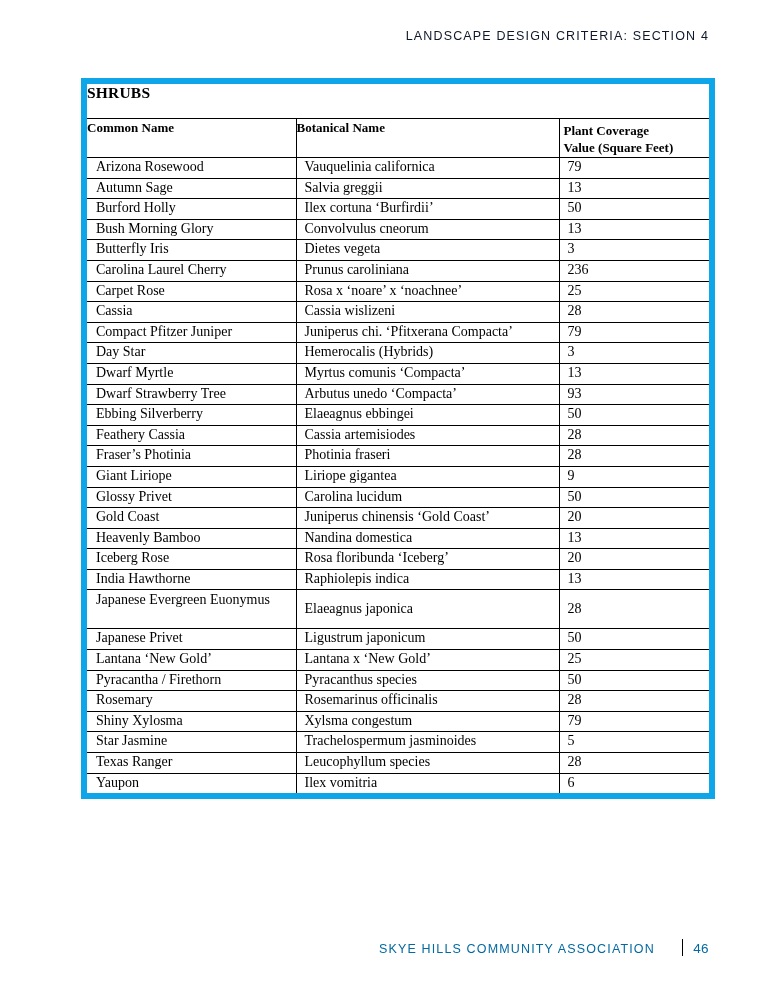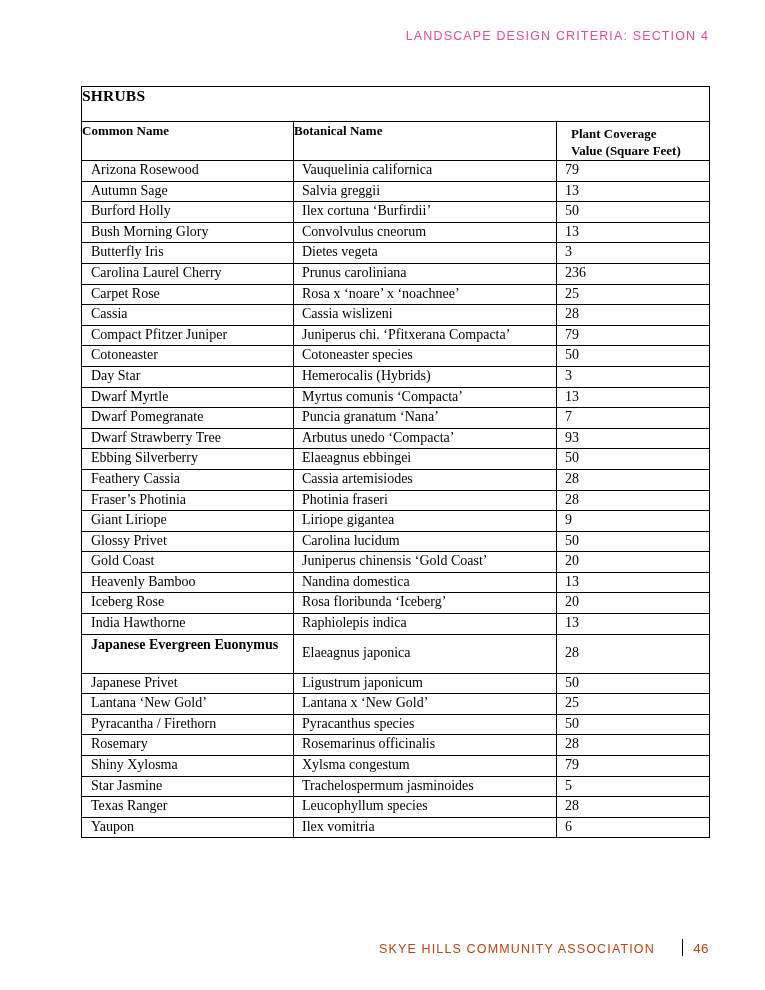--- a/index.html
+++ b/index.html
@@ -29,34 +29,33 @@
   .page-header {
     position: absolute;
     top: 29px;
     left: 0;
     width: 709px;
     text-align: right;
     font-family: "Liberation Sans", sans-serif;
     font-size: 12.5px;
     font-weight: 300;
     letter-spacing: 1.15px;
-    color: #ec4899;
+    color: #0f172a;
     white-space: nowrap;
   }
 
   
   .plant-table {
     position: absolute;
     left: 81px;
     top: 78px;
     width: 628px;
     border-collapse: collapse;
     table-layout: fixed;
-    border: 1px solid #0ea5e9;
-    margin-top: 8px;
+    border: 6px solid #0ea5e9;
   }
   .plant-table col.c-common { width: 212px; }
   .plant-table col.c-botanical { width: 263px; }
   .plant-table col.c-value { width: 153px; }
 
   .plant-table td, .plant-table th {
     border: 1px solid #000000;
     padding: 0;
     vertical-align: top;
     text-align: left;
@@ -80,21 +79,21 @@
   .col-head {
     height: 36px;
     padding: 0 0 0 9px;
     font-weight: bold;
     font-size: 13px;
     line-height: 17px;
     vertical-align: middle;
   }
   .col-head.two-line {
     padding-top: 2px;
-    padding-left: 14px;
+    padding-left: 4px;
     vertical-align: middle;
   }
   .col-head .hl { display: block; }
 
   
   .plant-table tbody td {
     font-size: 14px;
     line-height: 18.6px;
   }
   td.cell-common {
@@ -109,41 +108,40 @@
   tr.row-single td.cell-common,
   tr.row-single td.cell-botanical,
   tr.row-single td.cell-value {
     height: 17.6px;
     vertical-align: top;
   }
   tr.row-double td.cell-common {
     height: 36px;
     vertical-align: top;
     padding-top: 1px;
-    font-weight: bold;
   }
   tr.row-double td.cell-botanical,
   tr.row-double td.cell-value {
     vertical-align: middle;
     padding-top: 0;
   }
 
   
   .page-footer {
     position: absolute;
     left: 0;
     top: 940px;
     width: 709px;
     text-align: right;
     white-space: nowrap;
     font-family: "Liberation Sans", sans-serif;
     font-size: 12.5px;
     font-weight: 300;
     letter-spacing: 1.15px;
-    color: #c2410c;
+    color: #0369a1;
   }
   .footer-org {
     display: inline-block;
     vertical-align: middle;
   }
   .footer-rule {
     display: inline-block;
     vertical-align: middle;
     width: 1px;
     height: 17px;
@@ -227,38 +225,28 @@
           <td class="cell-common">Cassia</td>
           <td class="cell-botanical">Cassia wislizeni</td>
           <td class="cell-value">28</td>
         </tr>
         <tr class="row-single">
           <td class="cell-common">Compact Pfitzer Juniper</td>
           <td class="cell-botanical">Juniperus chi. ‘Pfitxerana Compacta’</td>
           <td class="cell-value">79</td>
         </tr>
         <tr class="row-single">
-          <td class="cell-common">Cotoneaster</td>
-          <td class="cell-botanical">Cotoneaster species</td>
-          <td class="cell-value">50</td>
-        </tr>
-        <tr class="row-single">
           <td class="cell-common">Day Star</td>
           <td class="cell-botanical">Hemerocalis (Hybrids)</td>
           <td class="cell-value">3</td>
         </tr>
         <tr class="row-single">
           <td class="cell-common">Dwarf Myrtle</td>
           <td class="cell-botanical">Myrtus comunis ‘Compacta’</td>
           <td class="cell-value">13</td>
-        </tr>
-        <tr class="row-single">
-          <td class="cell-common">Dwarf Pomegranate</td>
-          <td class="cell-botanical">Puncia granatum ‘Nana’</td>
-          <td class="cell-value">7</td>
         </tr>
         <tr class="row-single">
           <td class="cell-common">Dwarf Strawberry Tree</td>
           <td class="cell-botanical">Arbutus unedo ‘Compacta’</td>
           <td class="cell-value">93</td>
         </tr>
         <tr class="row-single">
           <td class="cell-common">Ebbing Silverberry</td>
           <td class="cell-botanical">Elaeagnus ebbingei</td>
           <td class="cell-value">50</td>

